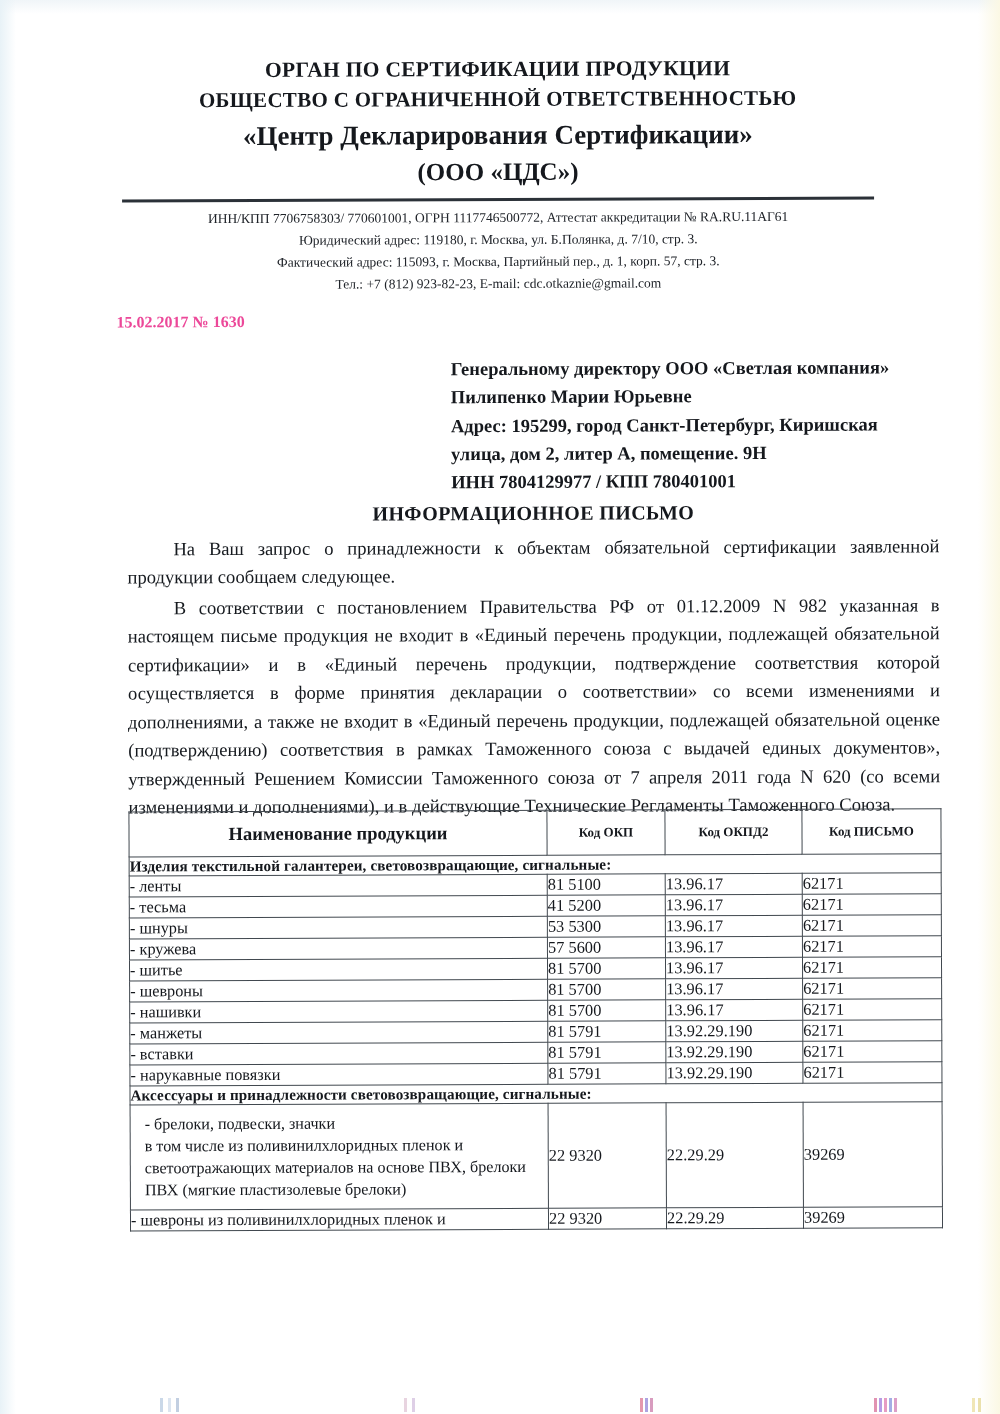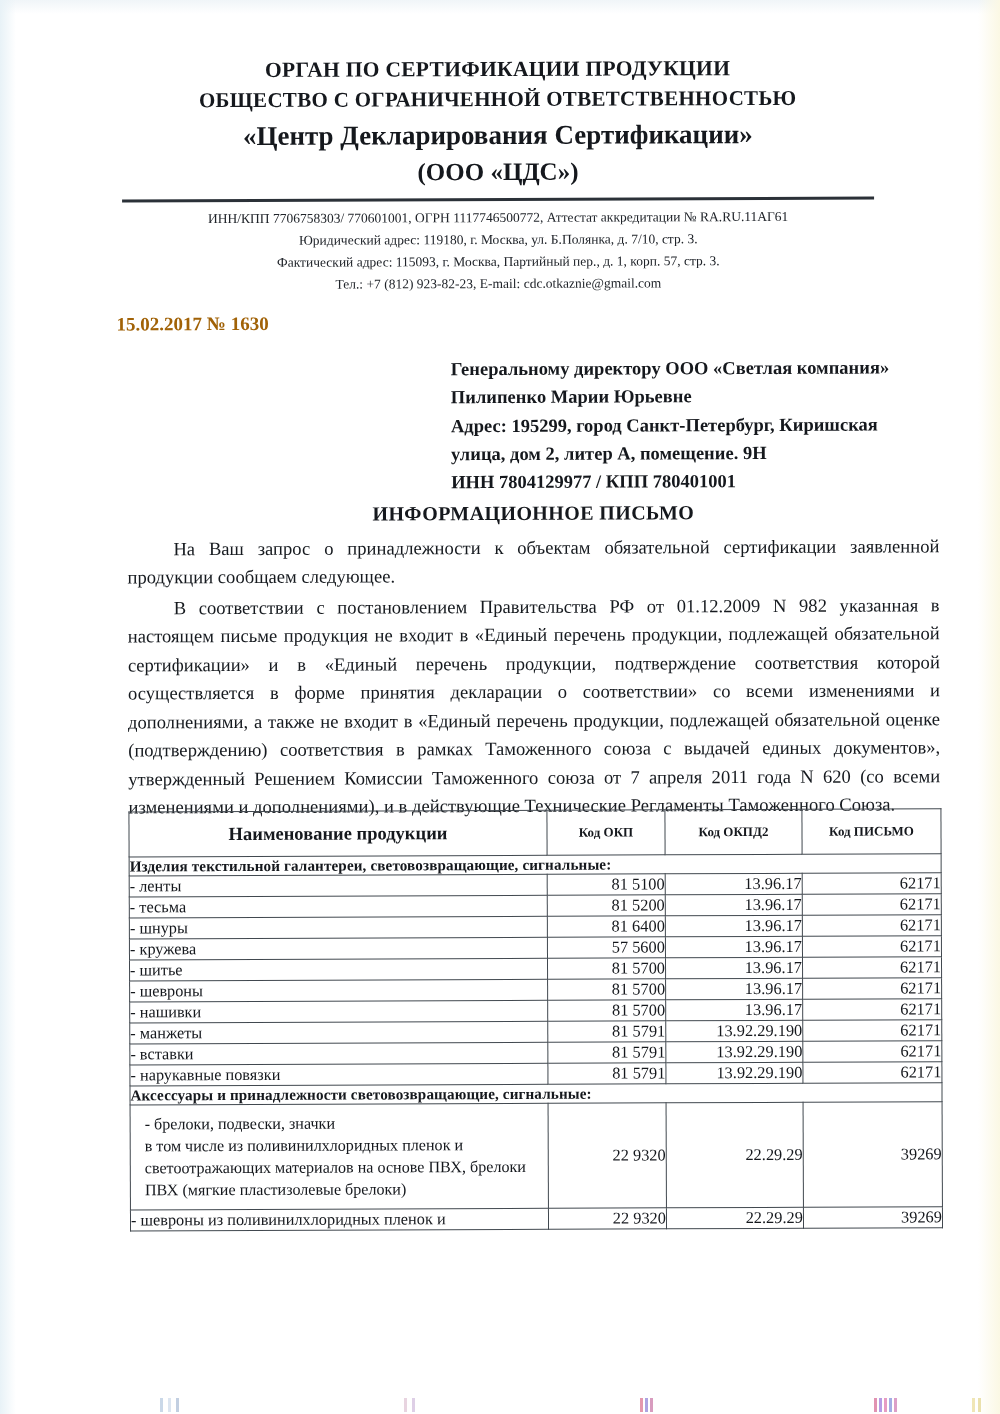--- a/index.html
+++ b/index.html
@@ -88,23 +88,23 @@
     line-height: 1.62;
     color: #20242a;
     margin-top: 6px;
   }
 
   
   .doc-date {
     position: absolute;
     left: 118px;
     top: 312px;
-    font-size: 19px;
-    font-weight: bold;
-    color: #a16207;
+    font-size: 16px;
+    font-weight: bold;
+    color: #ec4899;
   }
 
   
   .addressee {
     position: absolute;
     left: 452px;
     top: 355px;
     width: 490px;
     font-size: 18.5px;
     font-weight: bold;
@@ -179,21 +179,21 @@
   td.namecell {
     font-size: 16.3px;
     padding: 9px 8px 9px 14px;
   }
   td.namecell.multi {
     font-size: 16.1px;
     line-height: 1.36;
     padding: 8px 8px 8px 14px;
   }
   td.numcell {
-    text-align: right;
+    text-align: left;
     font-size: 16.4px;
     padding: 9px 4px;
   }
 
   
   .speckles {
     position: absolute;
     left: 0; bottom: 0;
     width: 1000px; height: 26px;
     pointer-events: none;
@@ -265,27 +265,27 @@
             <td class="grouphead" colspan="4">Изделия текстильной галантереи, световозвращающие, сигнальные:</td>
           </tr>
           <tr>
             <td class="namecell">- ленты</td>
             <td class="numcell">81 5100</td>
             <td class="numcell">13.96.17</td>
             <td class="numcell">62171</td>
           </tr>
           <tr>
             <td class="namecell">- тесьма</td>
-            <td class="numcell">81 5200</td>
+            <td class="numcell">41 5200</td>
             <td class="numcell">13.96.17</td>
             <td class="numcell">62171</td>
           </tr>
           <tr>
             <td class="namecell">- шнуры</td>
-            <td class="numcell">81 6400</td>
+            <td class="numcell">53 5300</td>
             <td class="numcell">13.96.17</td>
             <td class="numcell">62171</td>
           </tr>
           <tr>
             <td class="namecell">- кружева</td>
             <td class="numcell">57 5600</td>
             <td class="numcell">13.96.17</td>
             <td class="numcell">62171</td>
           </tr>
           <tr>

